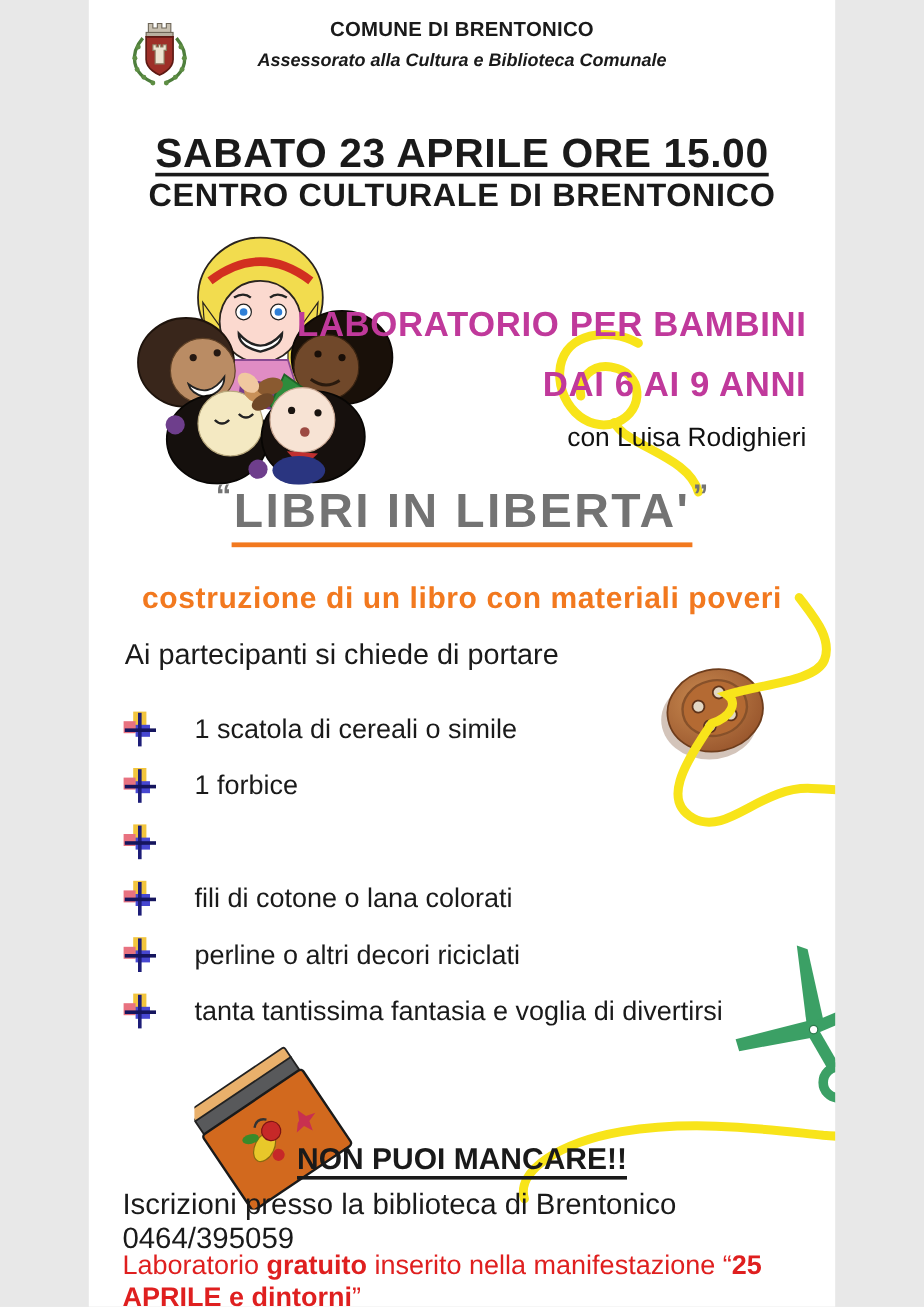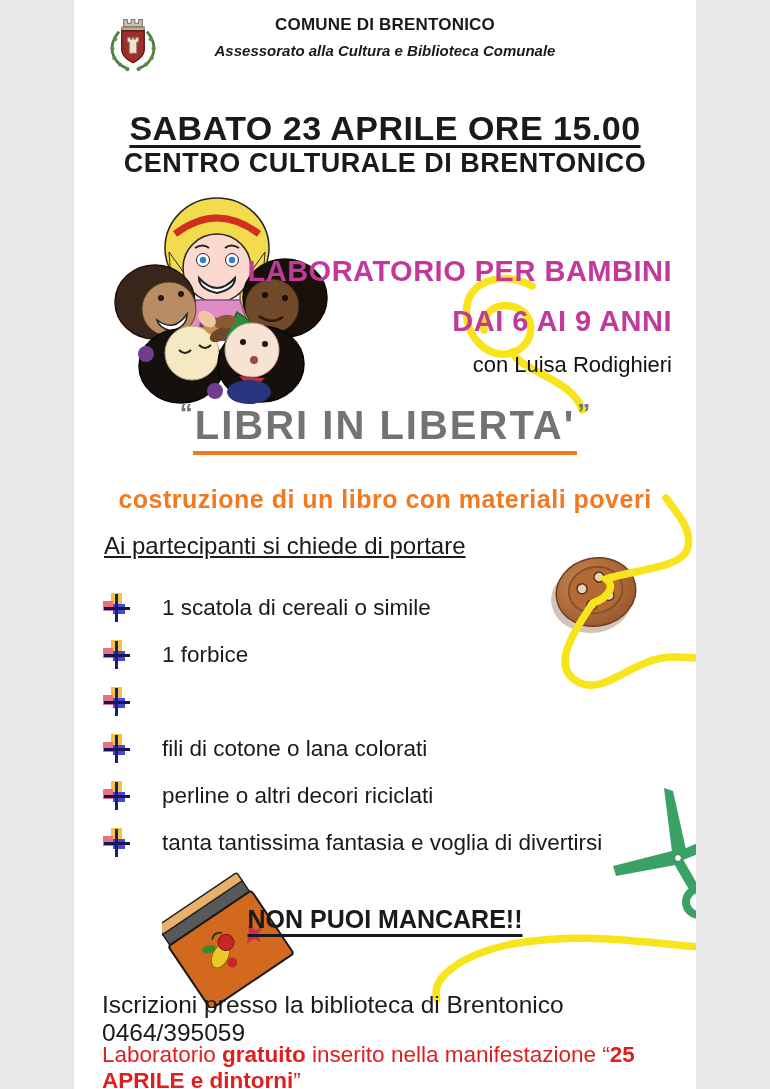--- a/index.html
+++ b/index.html
@@ -19,26 +19,26 @@
 
   .lab{top:246px;right:24px;text-align:right;}
   .lab-line{font-size:29px;font-weight:bold;color:#C0399B;line-height:50px;letter-spacing:.5px;}
   .instructor{font-size:22px;margin-top:6px;color:#111111;}
 
   .title{top:398px;font-size:40px;font-weight:bold;color:#737373;letter-spacing:2px;white-space:nowrap;}
   .title .main{border-bottom:4px solid #F2791F;padding:0 2px 4px 2px;}
   .title .q{font-size:26px;vertical-align:17px;letter-spacing:0;}
   .subtitle{top:485px;font-size:25px;font-weight:bold;color:#F2791F;letter-spacing:.5px;}
 
-  .intro{top:532px;left:30px;font-size:24px;text-decoration:underline;}
+  .intro{top:532px;left:30px;font-size:24px;}
   .list{top:584px;left:28px;list-style:none;margin:0;padding:0;}
   .list li{display:flex;align-items:center;height:47px;font-size:22.5px;gap:30px;}
   .bullet-icon{width:30px;height:32px;flex:0 0 auto;}
 
-  .cta{top:905px;font-size:25px;font-weight:bold;text-decoration:underline;
+  .cta{top:952px;font-size:25px;font-weight:bold;text-decoration:underline;
        text-decoration-thickness:3px;text-underline-offset:6px;}
   .registration{top:991px;left:28px;font-size:24.5px;}
   .note{top:1042px;left:28px;font-size:22.5px;color:#DF1F1F;}
 </style>
 </head>
 <body>
 
 <div class="page">
 
   <svg class="abs decor" width="770" height="1089" viewBox="0 0 770 1089">

